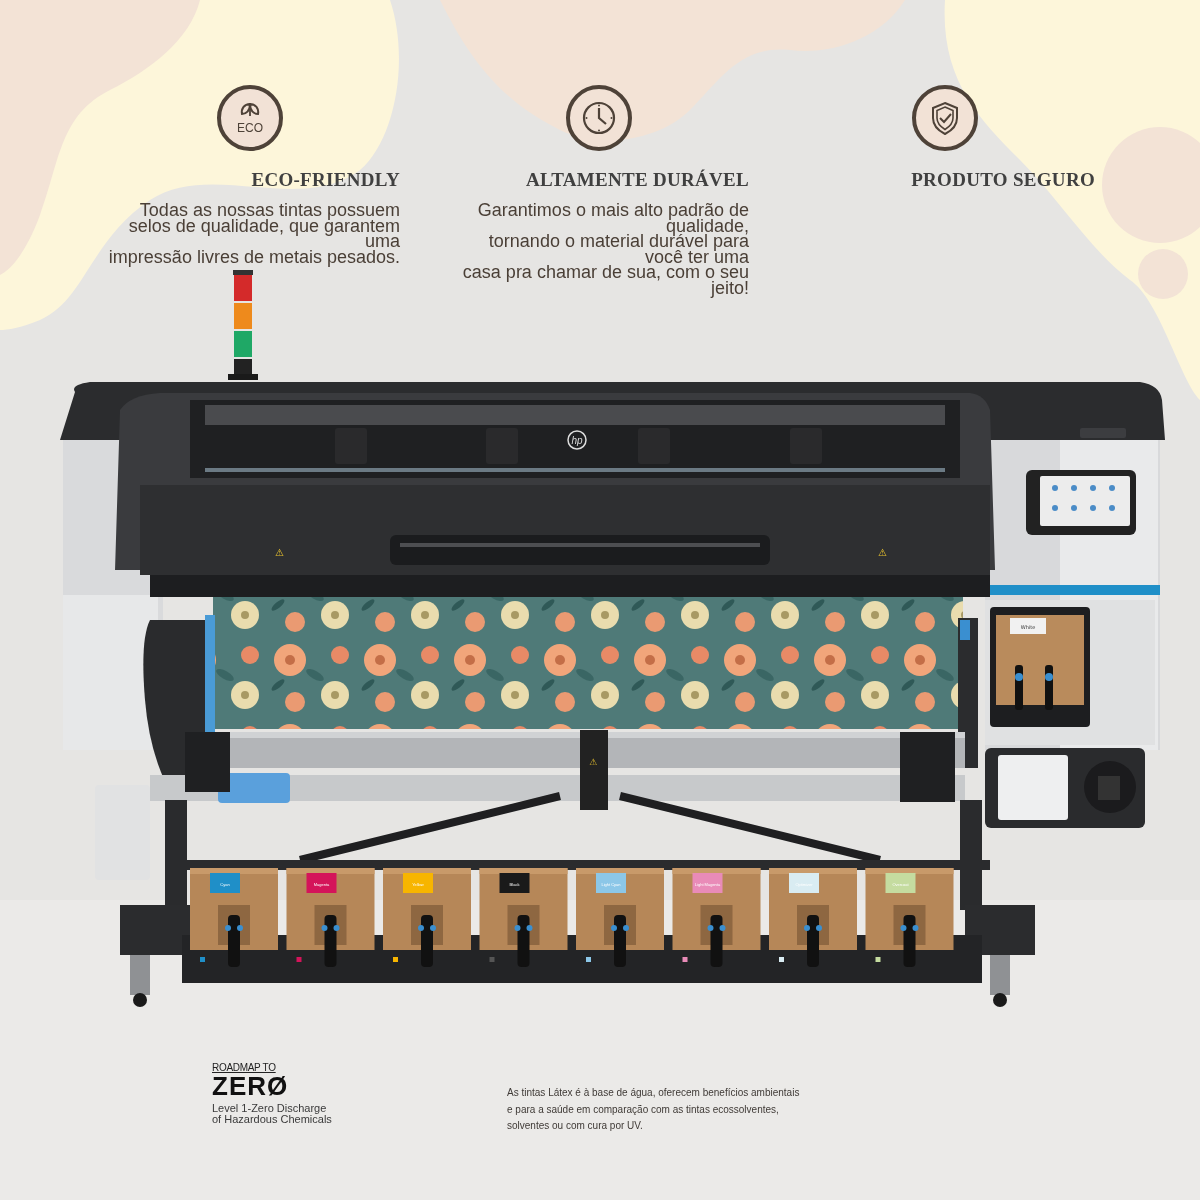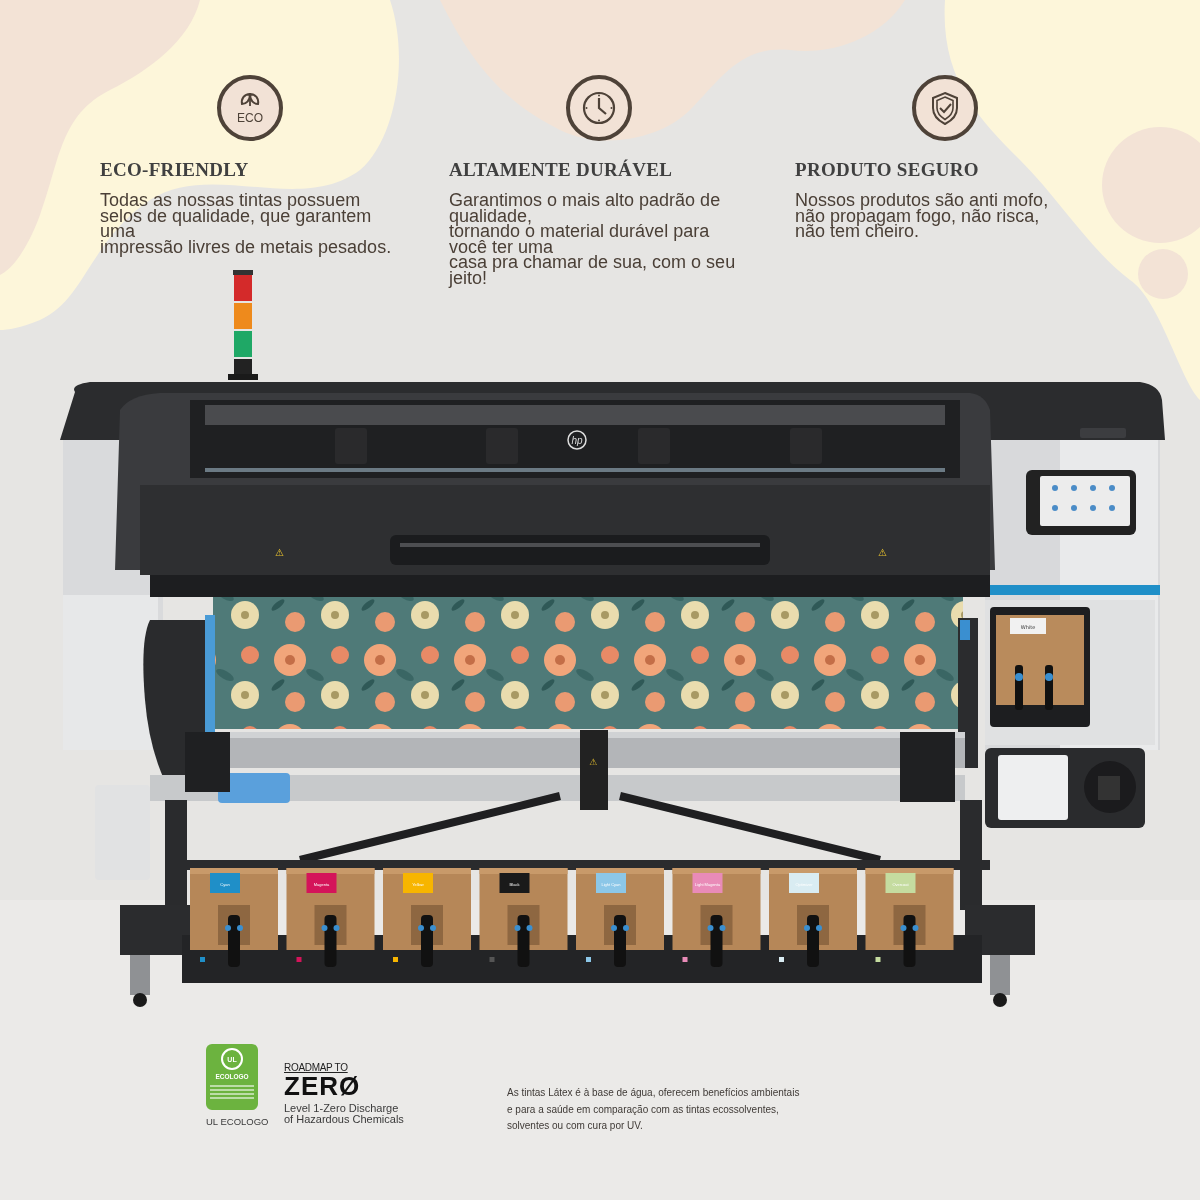--- a/index.html
+++ b/index.html
@@ -5,22 +5,22 @@
   * { box-sizing: border-box; margin: 0; padding: 0; }
   html, body { width: 1200px; height: 1200px; overflow: hidden; }
   body {
     position: relative;
     background: #e6e5e3;
     font-family: "DejaVu Sans", sans-serif;
     color: #4a3f36;
   }
   .bg-shapes { position: absolute; inset: 0; z-index: 0; }
   .feature {
-    position: absolute; top: 75px; width: 300px;
-    text-align: left; z-index: 2;
+    position: absolute; top: 85px; width: 300px;
+    text-align: right; z-index: 2;
   }
   .feature .icon-circle {
     width: 66px; height: 66px; margin: 0 auto;
     border: 4px solid #4e4238; border-radius: 50%;
     background: #f2e2d6; display: flex; align-items: center; justify-content: center;
   }
   .feature .title {
     margin-top: 18px; font-weight: bold; font-size: 19px;
     letter-spacing: 0.3px; color: #404040;
     font-family: Liberation Serif, serif;
@@ -124,23 +124,20 @@
 
 <div class="feature" id="feat-seg">
   <div class="icon-circle">
     <svg width="44" height="44" viewBox="0 0 44 44">
       <path d="M22 7 L34 12 L34 22 C34 30 28 35 22 38 C16 35 10 30 10 22 L10 12 Z" fill="none" stroke="#4e4238" stroke-width="2"></path>
       <path d="M22 11 L30 14.5 L30 22 C30 28 26 31 22 33.5 C18 31 14 28 14 22 L14 14.5 Z" fill="none" stroke="#4e4238" stroke-width="1.6"></path>
       <path d="M17 22 L21 26 L28 18" fill="none" stroke="#4e4238" stroke-width="2"></path>
     </svg>
   </div>
   <div class="title">PRODUTO SEGURO</div>
-  <div class="desc">Nossos produtos são anti mofo,
-não propagam fogo, não risca,
-não tem cheiro.</div>
 </div>
 
 <svg class="printer" width="1200" height="1200" viewBox="0 0 1200 1200">
   <defs>
     <pattern id="floral" x="0" y="0" width="90" height="80" patternUnits="userSpaceOnUse">
       <rect width="90" height="80" fill="#4f7a78"></rect>
       <circle cx="20" cy="20" r="16" fill="#f1a57a"></circle>
       <circle cx="20" cy="20" r="5" fill="#c46e47"></circle>
       <circle cx="65" cy="55" r="14" fill="#e9dcae"></circle>
       <circle cx="65" cy="55" r="4" fill="#a89964"></circle>
@@ -333,33 +330,20 @@
         <text x="900.5" y="886" text-anchor="middle" font-size="4" fill="#fff" font-family="Liberation Sans, sans-serif">Overcoat</text>
         <rect x="903.5" y="915" width="12" height="52" rx="4" fill="#111"></rect>
         <circle cx="903.5" cy="928" r="3" fill="#3a8fd0"></circle>
         <circle cx="915.5" cy="928" r="3" fill="#3a8fd0"></circle>
         <rect x="875.5" y="957" width="5" height="5" fill="#c5dca0"></rect>
       </g>
     </g>
 </svg>
 
 <div class="certs">
-  <div class="cert">
-    <div class="badge">
-      <div class="ul">UL</div>
-      <div class="name">ECOLOGO</div>
-      <div class="lines">
-          <div></div>
-          <div></div>
-          <div></div>
-          <div></div>
-        </div>
-    </div>
-    <div class="caption">UL ECOLOGO</div>
-  </div>
   <div class="roadmap">
     <div class="rm-top">ROADMAP TO</div>
     <div class="rm-zero">ZERØ</div>
     <div class="caption">Level 1-Zero Discharge
 of Hazardous Chemicals</div>
   </div>
 </div>
 
 <div class="bottom-text">As tintas Látex é à base de água, oferecem benefícios ambientais
 e para a saúde em comparação com as tintas ecossolventes,

